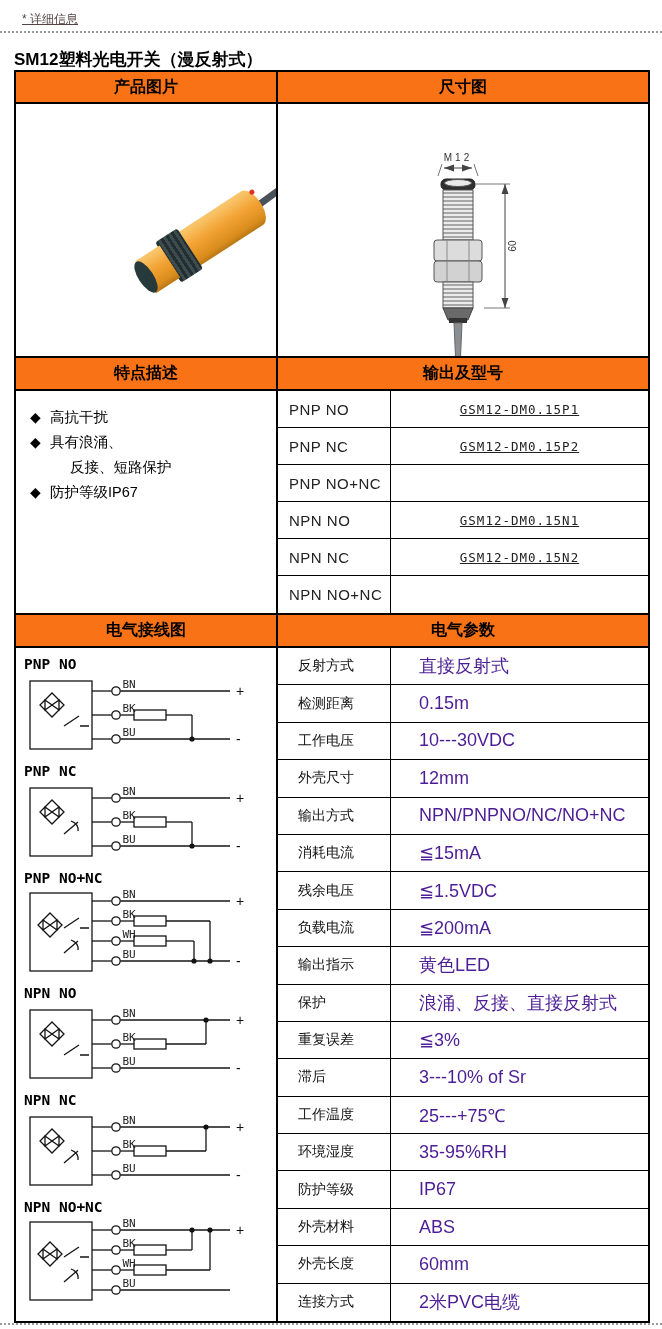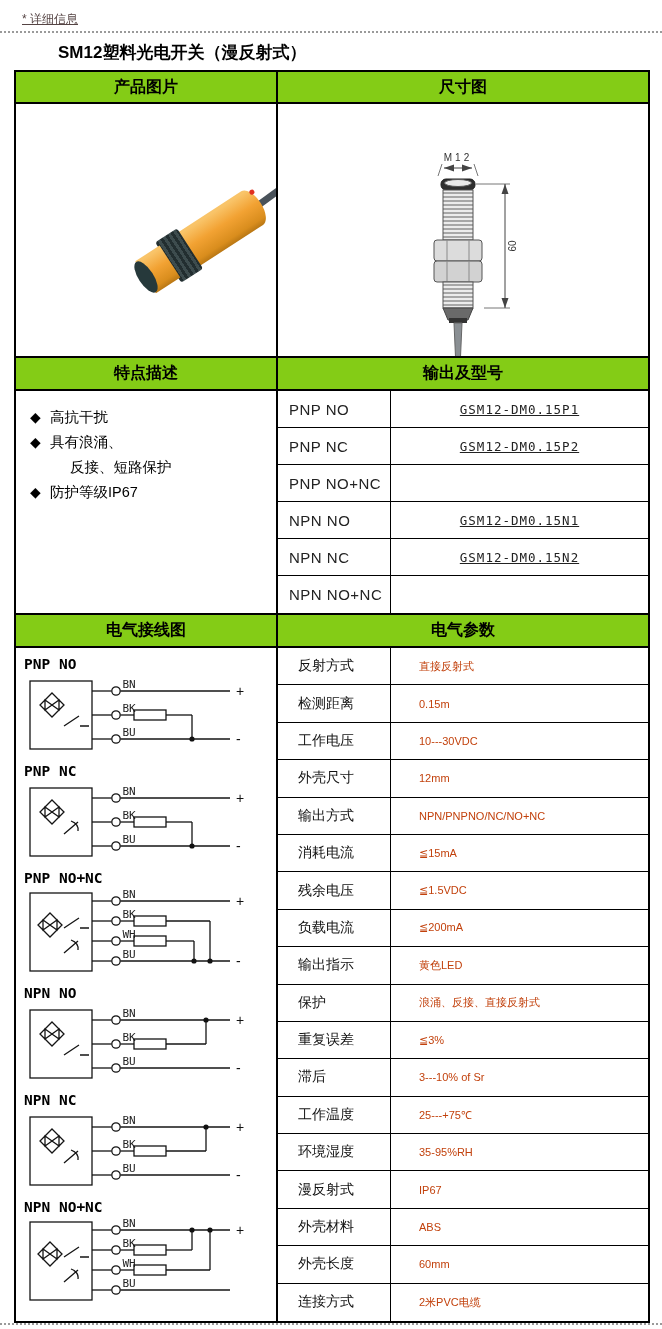--- a/index.html
+++ b/index.html
@@ -2,28 +2,28 @@
 <html><head>
 <meta charset="utf-8">
 <style>
   html,body{margin:0;padding:0;background:#fff;}
   .page{position:relative;width:662px;height:1329px;background:#ffffff;
         font-family:"Liberation Sans",sans-serif;color:#1a1a1a;overflow:hidden;}
 
   .note{position:absolute;left:22px;top:11px;font-size:12px;color:#554444;text-decoration:underline;}
   .rule-top{position:absolute;left:0;right:0;top:31px;border-top:2px dotted #9a9a9a;}
   .rule-bottom{position:absolute;left:0;right:0;top:1323px;border-top:2px dotted #9a9a9a;}
-  .page-title{position:absolute;left:14px;top:41px;font-size:17px;font-weight:bold;color:#000;margin-left:44px;}
+  .page-title{position:absolute;left:14px;top:48px;font-size:17px;font-weight:bold;color:#000;}
 
   .main-table{position:absolute;left:14px;top:70px;width:634px;height:1251px;
               display:grid;grid-template-columns:262px 1fr;
               grid-template-rows:32px 254px 33px 224px 33px 1fr;
               border:1px solid #000;background:#fff;}
   .cell{border:1px solid #000;box-sizing:border-box;position:relative;overflow:hidden;}
-  .hdr{background:#84cc16;display:flex;align-items:center;justify-content:center;
+  .hdr{background:#f97316;display:flex;align-items:center;justify-content:center;
        font-size:16px;font-weight:bold;color:#000;}
 
   
   .photo-cell{background:#fff;}
   .sensor{position:absolute;left:108px;top:100px;width:195px;height:48px;transform:rotate(-33deg);}
   .sensor .cable{position:absolute;left:138px;top:20px;width:58px;height:7px;background:#49525a;border-radius:4px;transform:rotate(-3deg);}
   .sensor .body{position:absolute;left:58px;top:4px;width:86px;height:40px;
       background:linear-gradient(to bottom,#f9c469 6%,#f2a233 45%,#d98d1d 85%,#b97714);
       border-radius:0 10px 10px 0 / 0 50% 50% 0;}
   .sensor .nut{position:absolute;left:34px;top:0;width:26px;height:48px;border-radius:3px;
@@ -42,21 +42,21 @@
 
   
   .sub-table{display:grid;grid-auto-rows:1fr;height:100%;}
   .s-row{display:grid;grid-template-columns:113px 1fr;border-bottom:1px solid #000;}
   .s-row:last-child{border-bottom:none;}
   .s-left{border-right:1px solid #000;display:flex;align-items:center;padding-left:11px;}
   .s-right{display:flex;align-items:center;}
   .o-type{font-size:15px;letter-spacing:.5px;color:#222;}
   .o-model{justify-content:center;font-family:"DejaVu Sans Mono",monospace;font-size:12.5px;letter-spacing:1px;color:#222;text-decoration:underline;}
   .p-name{font-size:14px;color:#111;margin-left:9px;}
-  .p-value{padding-left:28px;font-size:11px;color:#c2410c;}
+  .p-value{padding-left:28px;font-size:18px;color:#4c1d95;}
 
   
   .wiring{padding:8px 0 0 8px;}
   .wd-block{margin-bottom:2px;}
   .wd-label{font-family:"DejaVu Sans Mono",monospace;font-weight:bold;font-size:14.5px;color:#000;height:17px;}
   .wd-block svg{display:block;}
 </style>
 </head>
 <body>
 
@@ -400,21 +400,21 @@
   </div>
           <div class="s-row">
     <div class="s-left p-name">工作温度</div>
     <div class="s-right p-value">25---+75℃</div>
   </div>
           <div class="s-row">
     <div class="s-left p-name">环境湿度</div>
     <div class="s-right p-value">35-95%RH</div>
   </div>
           <div class="s-row">
-    <div class="s-left p-name">漫反射式</div>
+    <div class="s-left p-name">防护等级</div>
     <div class="s-right p-value">IP67</div>
   </div>
           <div class="s-row">
     <div class="s-left p-name">外壳材料</div>
     <div class="s-right p-value">ABS</div>
   </div>
           <div class="s-row">
     <div class="s-left p-name">外壳长度</div>
     <div class="s-right p-value">60mm</div>
   </div>

